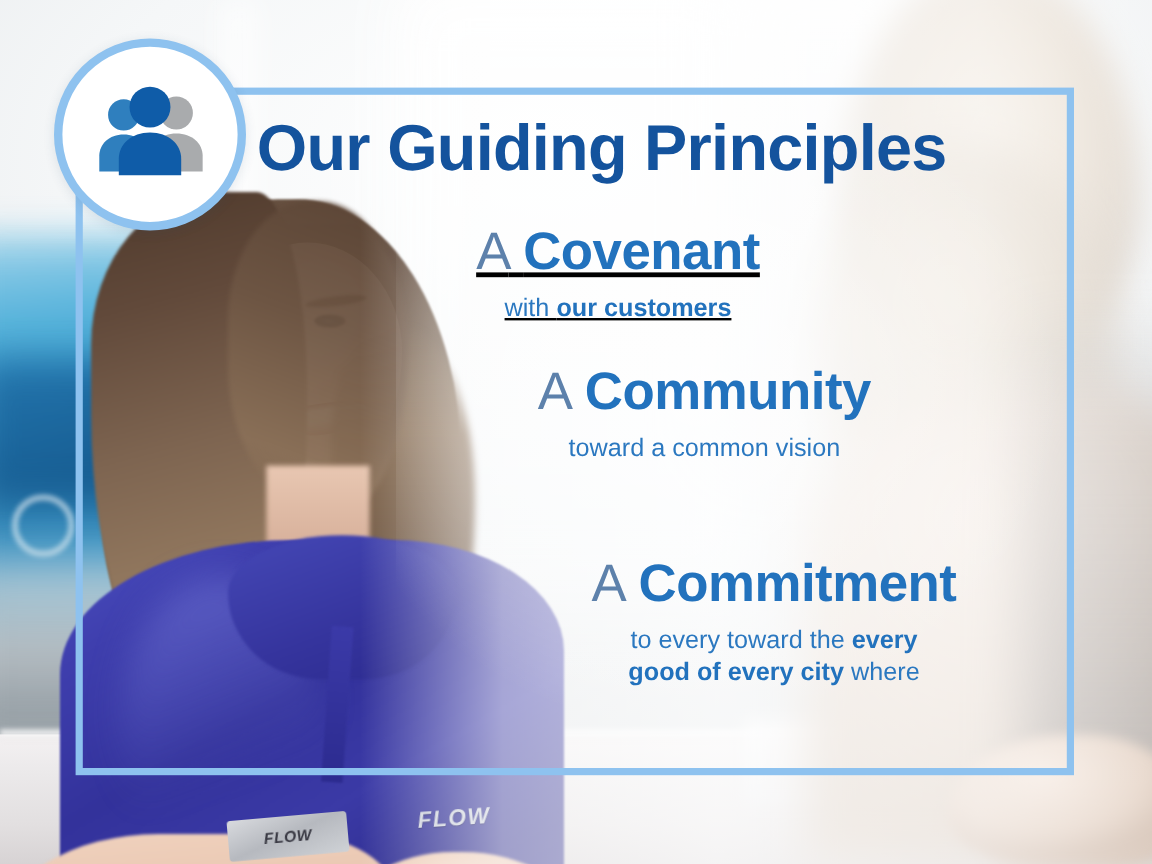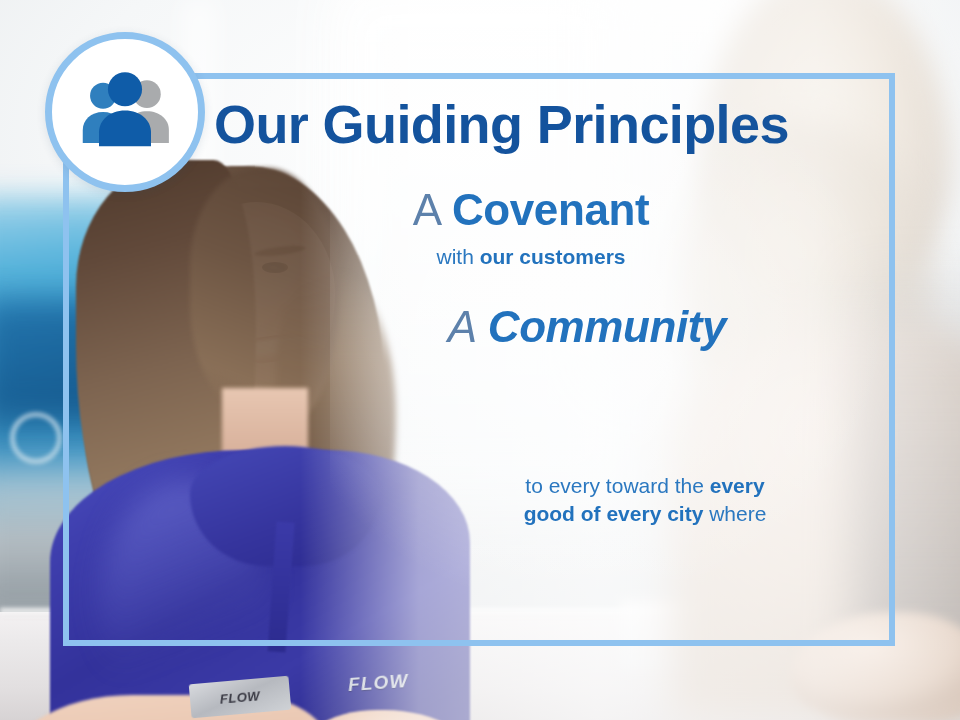--- a/index.html
+++ b/index.html
@@ -301,22 +301,22 @@
   }
   .head .word{
     font-weight:700;color:#2272bd;letter-spacing:-.4px;
   }
   .sub{
     font-size:21px;line-height:1.32;color:#2b78c0;font-weight:400;
     margin-top:9px;
   }
   .sub b{font-weight:700;color:#2272bd;}
 
-  #b-covenant{left:316px;top:186px;width:430px;}
-  #b-community{left:352px;top:303px;width:470px;font-style:italic;}
+  #b-covenant{left:300px;top:186px;width:430px;text-decoration:underline;}
+  #b-community{left:352px;top:303px;width:470px;}
   #b-commitment{left:420px;top:463px;width:450px;}
 </style>
 </head>
 <body>
 
 <div id="stage">
 
   <div class="photo">
     <div class="bg-base"></div>
     <div class="bg-window"></div>
@@ -400,23 +400,28 @@
         <div><span>with </span><b>our customers</b></div>
       </div>
   </div>
 
   <div class="block" id="b-community">
     <div class="head">
       <span class="art">A</span>
       <span class="word">Community</span>
     </div>
     <div class="sub">
+        <div><span>toward a common vision</span></div>
       </div>
   </div>
 
   <div class="block" id="b-commitment">
+    <div class="head">
+      <span class="art">A</span>
+      <span class="word">Commitment</span>
+    </div>
     <div class="sub">
         <div><span>to every toward the </span><b>every</b></div>
         <div><b>good of every city</b><span> where</span></div>
       </div>
   </div>
 
 </div>
 
 </body></html>

